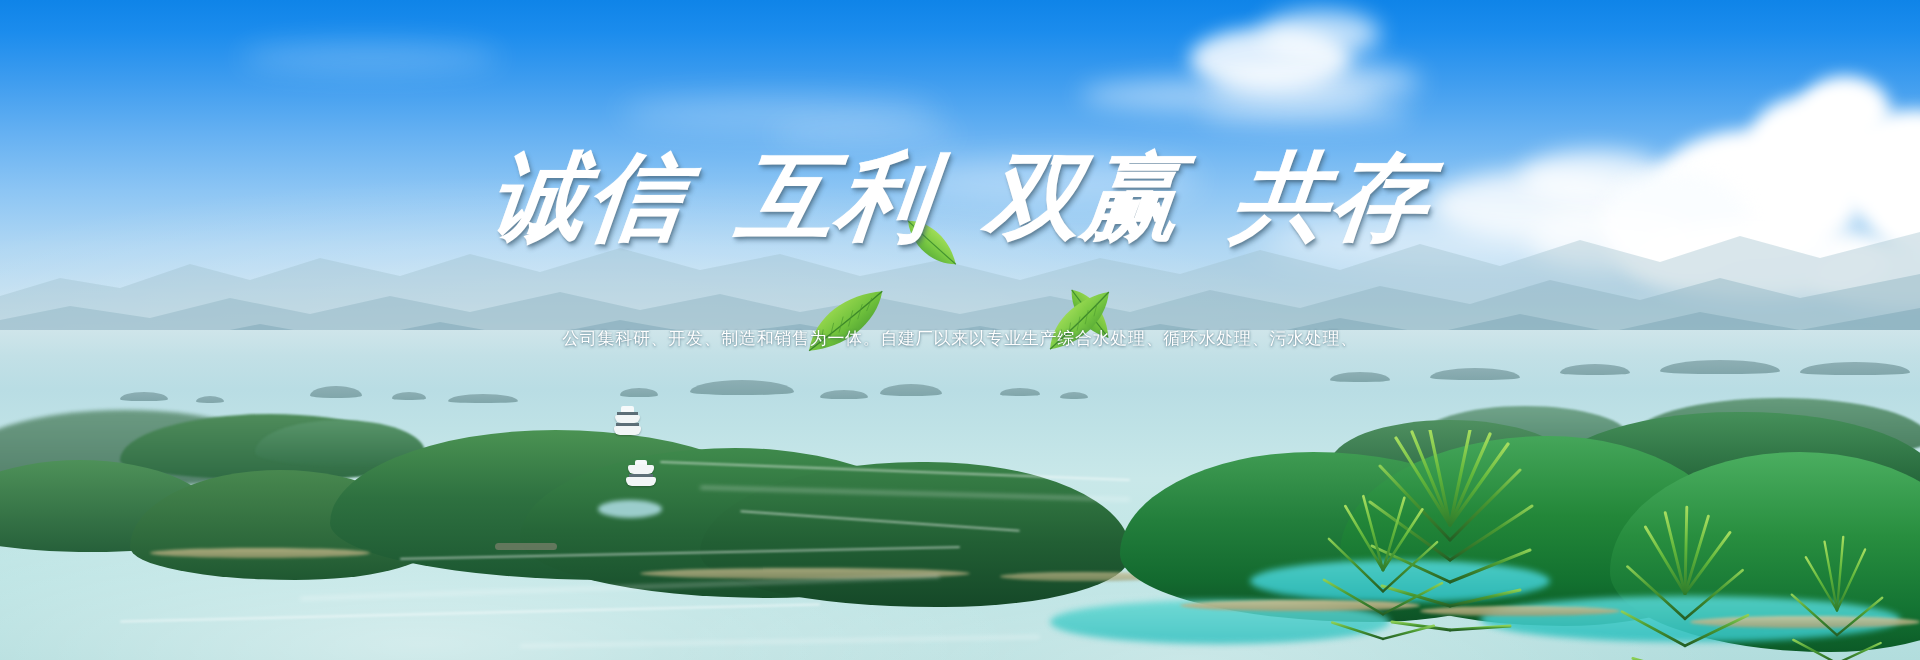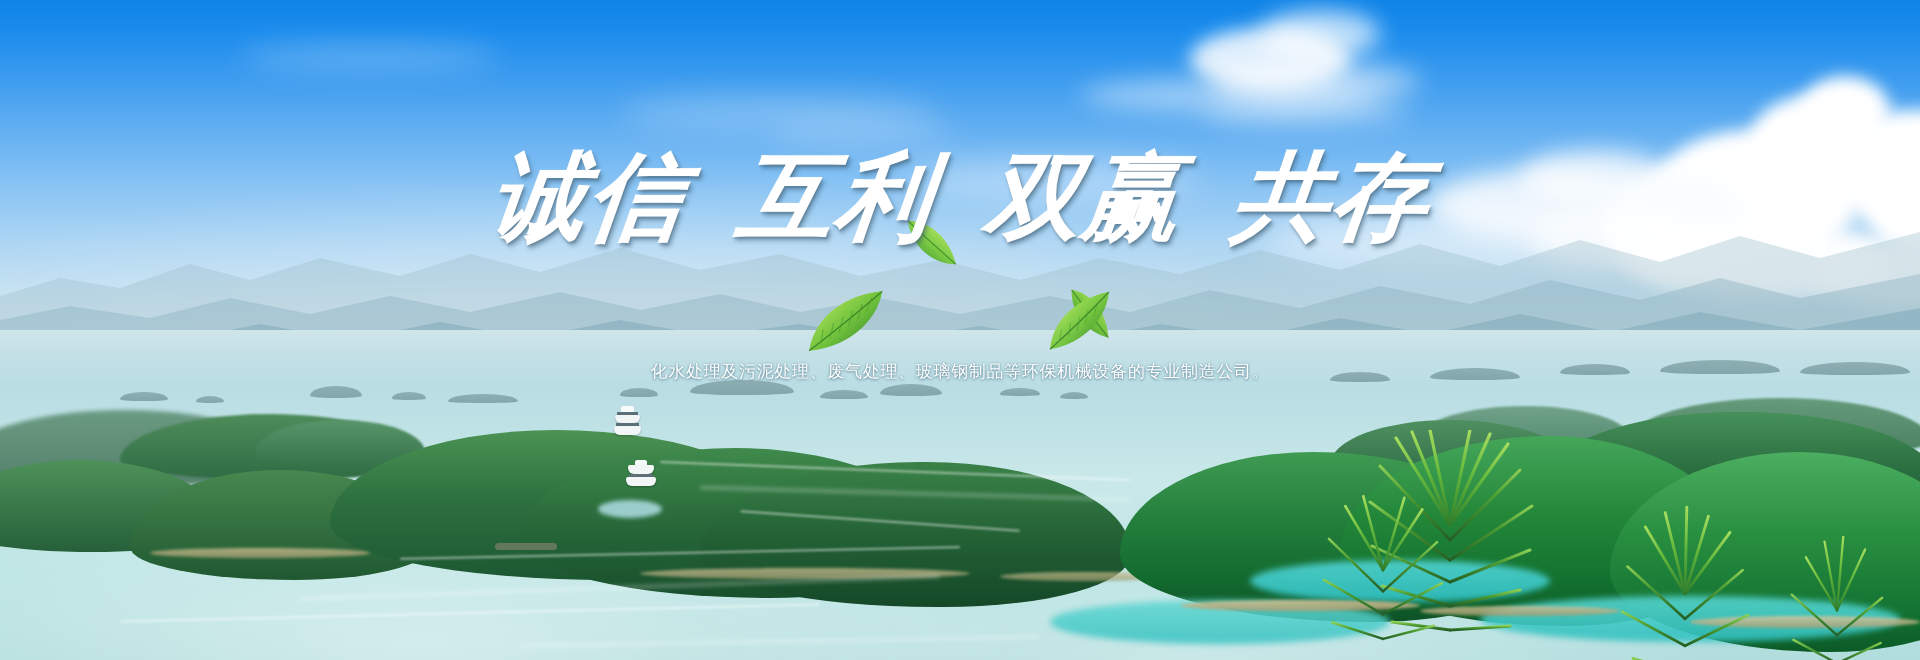--- a/index.html
+++ b/index.html
@@ -516,16 +516,16 @@
           <path d="M24,29 L31,17"></path>
           <path d="M34,27 L42,15"></path>
         <path d="M44,24 L52,12"></path>
           <path d="M55,20 L63,9"></path>
       </g>
     </svg>
   </div>
 
   <div class="hero-text">
     <div class="headline">诚信  互利  双赢  共存</div>
-    <div class="subline l2">化水处理及污泥处理、废气处理、玻璃钢制品等环保机械设备的专业制造公司。</div>
+    <div class="subline l1">公司集科研、开发、制造和销售为一体。自建厂以来以专业生产综合水处理、循环水处理、污水处理、</div>
   </div>
 
 </div>
 
 </body></html>

